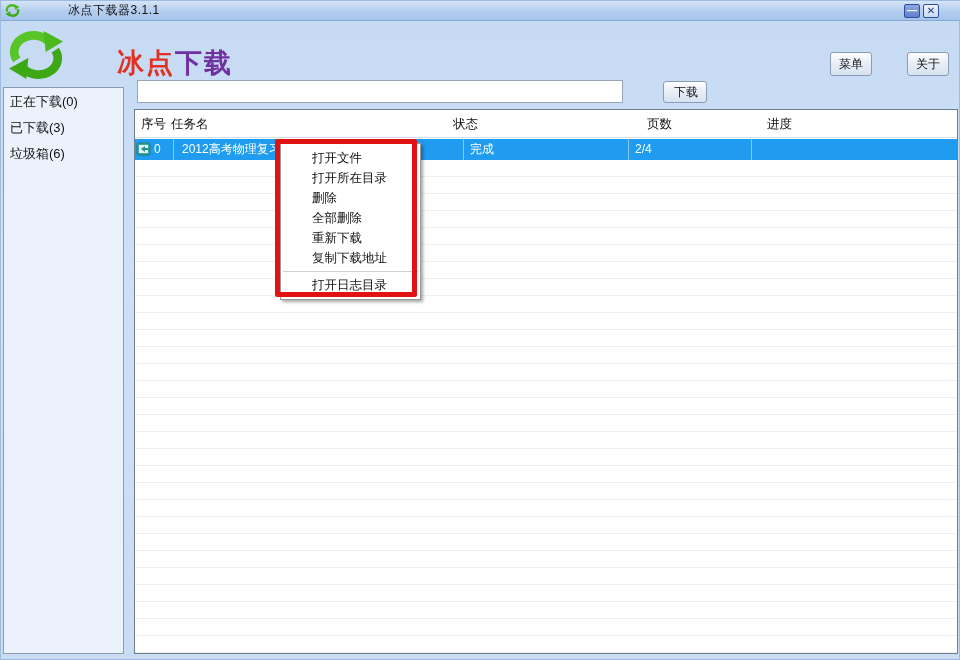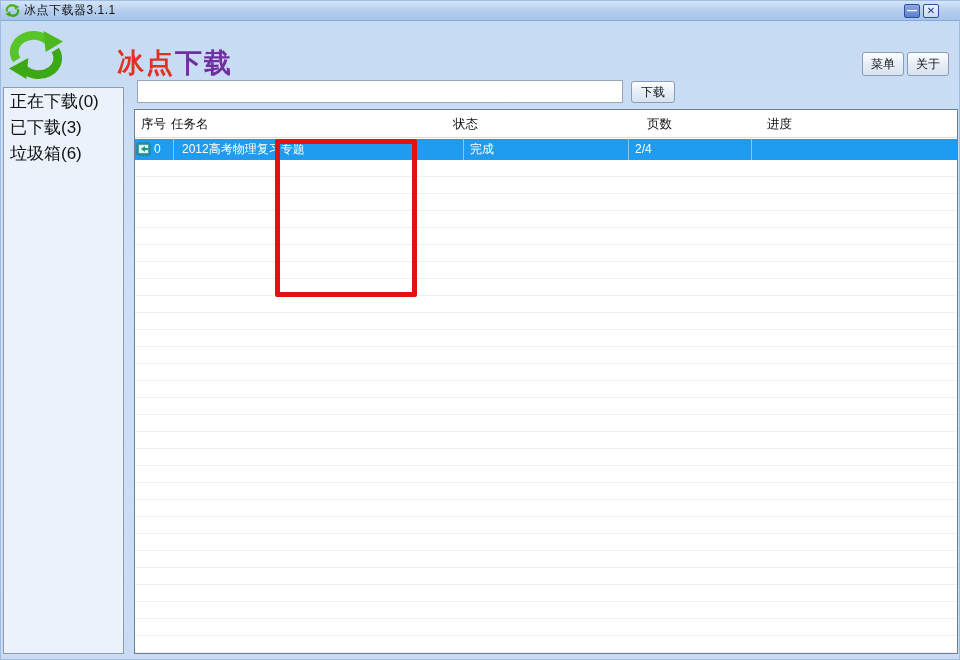--- a/index.html
+++ b/index.html
@@ -12,56 +12,56 @@
   .window {
     position:absolute; inset:0;
     background:linear-gradient(180deg,#c6daf3 0%,#cde0f7 40%,#c9dcf4 100%);
     border:1px solid #9ebbe0;
   }
   
   .titlebar {
     position:absolute; left:0; top:0; width:960px; height:20px;
     background:linear-gradient(180deg,#d5e4f8 0%,#b3cdee 55%,#a6c4ea 100%);
     border-bottom:1px solid #86a9d6;
-    display:flex; align-items:center;
+    display:flex; align-items:center;gap:44px;
   }
   .titlebar-icon { width:15px; height:15px; margin:0 4px 0 4px; }
   .titlebar-text { font-size:12px; color:#111; letter-spacing:0.5px; }
   .win-controls { position:absolute; right:22px; top:3px; display:flex; gap:3px; }
   .win-btn {
     width:16px; height:14px; font-size:10px; line-height:12px; text-align:center;
     border:1px solid #2f4f9e; border-radius:2px; cursor:default; font-weight:bold;
   }
   .btn-min { background:linear-gradient(180deg,#8fa9e0,#5c7fd0); color:#fff; }
   .btn-close { background:linear-gradient(180deg,#eef3fc,#c9d8f2); color:#1c3a86; }
   
   .logo { position:absolute; left:6px; top:28px; }
   .brand { position:absolute; left:72px; top:44px; font-size:27px; font-weight:bold; letter-spacing:2px; }
   .brand .p1 { color:#e03222;margin-left:44px; }
   .brand .p2 { color:#7030a0; }
   .hdr-buttons { position:absolute; right:10px; top:51px; display:flex; gap:3px; }
   .sbtn {
     min-width:42px; height:24px; padding:0 8px;
     background:linear-gradient(180deg,#fdfeff,#e9eff8 45%,#d7e2f0);
     border:1px solid #8c9cb4; border-radius:3px;
-    font-size:12px; color:#111; text-align:center; line-height:22px; cursor:default;
+    font-size:12px; color:#111; text-align:right; line-height:22px; cursor:default;margin-left:32px;
   }
   
   .url-input {
     position:absolute; left:136px; top:79px; width:486px; height:23px;
     border:1px solid #9aa6b6; background:#fff; font-size:12px; padding:0 4px;
     font-family:inherit;
   }
   .dl-btn { position:absolute; left:630px; top:80px; width:44px; height:22px; line-height:20px; }
   
   .sidebar {
     position:absolute; left:2px; top:86px; width:121px; height:567px;
     background:#ecf2fb; border:1px solid #8b9cae;
   }
-  .side-item { font-size:17px; color:#111; padding:8px 0 2px 6px; line-height:16px; cursor:default; }
+  .side-item { font-size:13px; color:#111; padding:8px 0 2px 6px; line-height:16px; cursor:default; }
   .side-item:first-child { padding-top:6px; }
   
   .table-panel {
     position:absolute; left:133px; top:108px; width:824px; height:545px;
     background:#fff; border:1px solid #6e7f90; overflow:hidden;
   }
   .vline { position:absolute; top:0; bottom:0; width:1px; background:#e6e9ee; }
   .thead {
     position:absolute; left:0; top:0; right:0; height:28px;
     background:#fff; border-bottom:1px solid #d9dde3;padding-left:34px;
@@ -163,16 +163,26 @@
       <span class="cell" style="left:335px">完成</span>
       <span class="cell" style="left:500px">2/4</span>
       <span class="cell" style="left:624px"></span>
       <span class="sep" style="left:38px"></span>
       <span class="sep" style="left:328px"></span>
       <span class="sep" style="left:493px"></span>
       <span class="sep" style="left:616px"></span>
     </div>
   </div>
 
+  <div class="ctx-menu">
+    <div class="ctx-item">打开文件</div>
+    <div class="ctx-item">打开所在目录</div>
+    <div class="ctx-item">删除</div>
+    <div class="ctx-item">全部删除</div>
+    <div class="ctx-item">重新下载</div>
+    <div class="ctx-item">复制下载地址</div>
+    <div class="ctx-sep"></div>
+    <div class="ctx-item">打开日志目录</div>
+  </div>
 
   <div class="annotation"></div>
 
 </div>
 
 </body></html>

